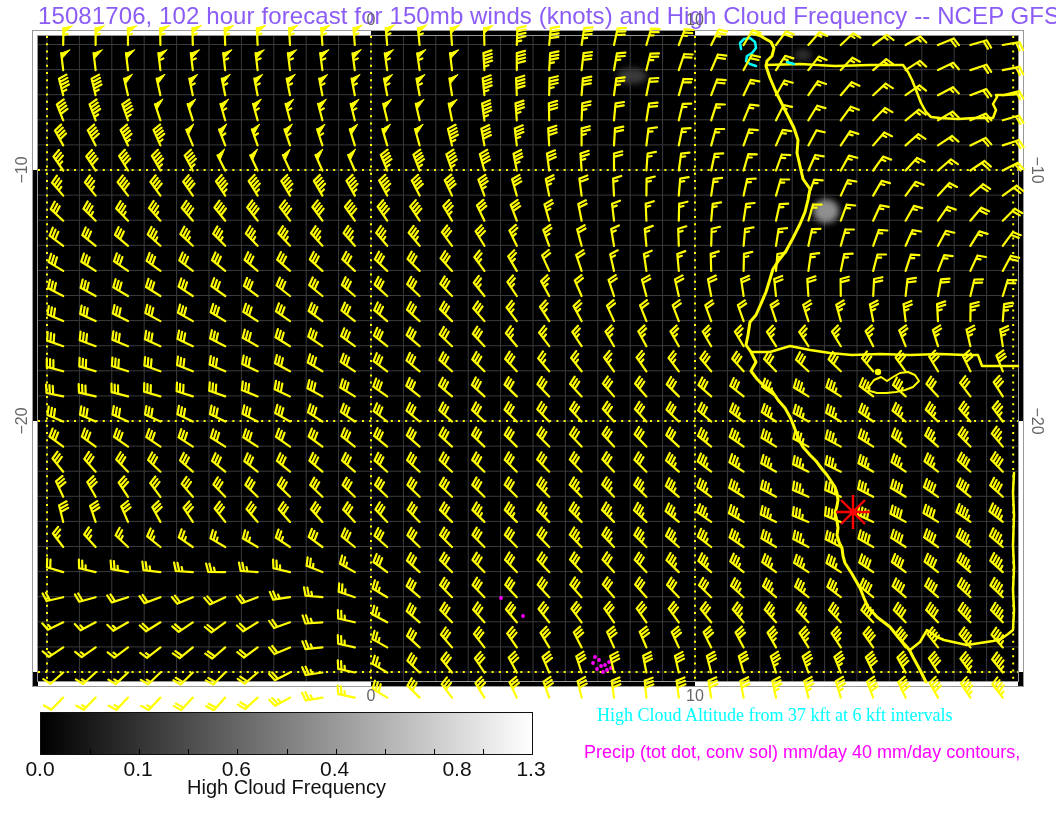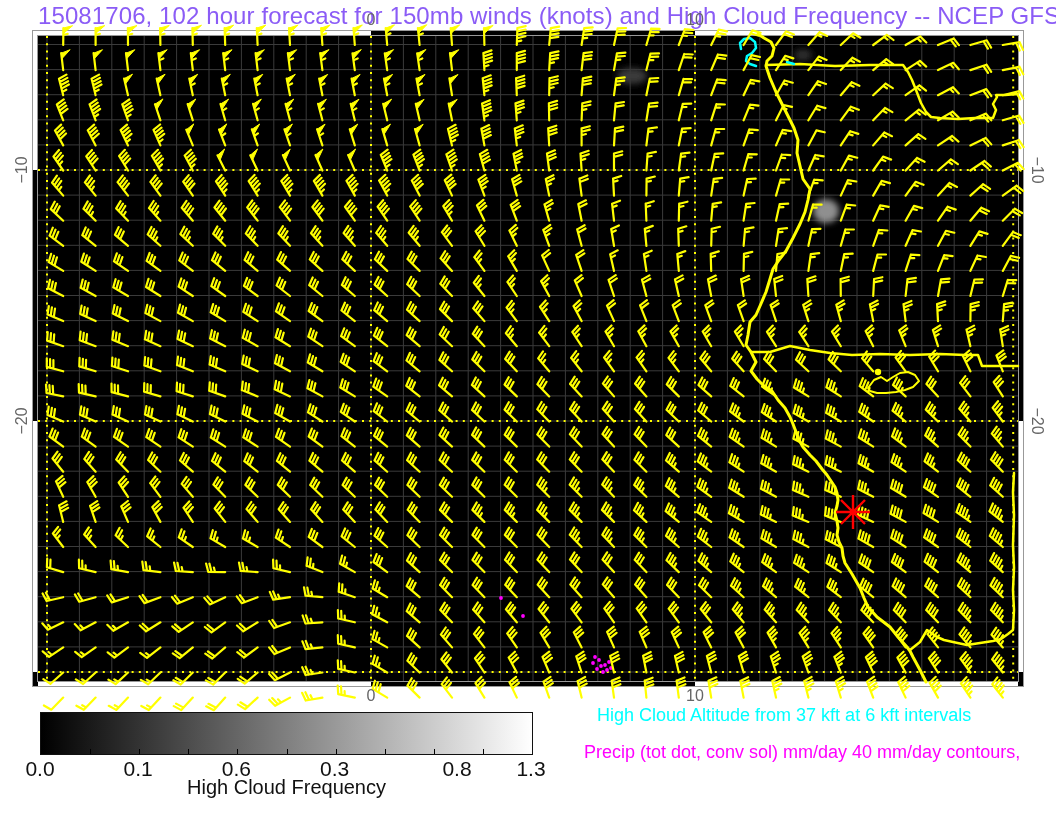--- a/index.html
+++ b/index.html
@@ -16,21 +16,21 @@
   .rotr{transform:translate(-50%,-50%) rotate(90deg);}
   .t-l0{left:22px;top:170px;width:50px;}
   .t-l1{left:22px;top:421px;width:50px;}
   .t-r0{left:1037px;top:170px;width:50px;}
   .t-r1{left:1037px;top:421px;width:50px;}
   .cbar{position:absolute;left:40px;top:712px;width:491px;height:41px;border:1px solid #111;}
   .cbar .mt{position:absolute;bottom:0;width:1px;height:5px;background:#000;}
   .cblab{position:absolute;top:757px;font-size:21px;color:#111;width:44px;text-align:center;}
   .cbar-caption{position:absolute;left:40px;top:776px;width:493px;text-align:center;font-size:20px;color:#111;}
   .leg{position:absolute;font-size:18px;white-space:nowrap;}
-  .leg1{left:597px;top:705px;}
+  .leg1{left:597px;top:705px;font-family:Liberation Serif, serif;}
   .leg2{left:584px;top:730px;}
 </style>
 </head>
 <body>
 
 <div class="page">
   <div class="title">15081706, 102 hour forecast for 150mb winds (knots) and High Cloud Frequency -- NCEP GFS</div>
 
   <svg id="map" width="1056" height="816">
       <defs>
@@ -116,21 +116,21 @@
       <div class="mt" style="left: 50%;"></div>
       <div class="mt" style="left: 60%;"></div>
       <div class="mt" style="left: 70%;"></div>
       <div class="mt" style="left: 80%;"></div>
       <div class="mt" style="left: 90%;"></div>
     </div>
   <div id="cbarlabels">
       <div class="cblab" style="left: 18px;">0.0</div>
       <div class="cblab" style="left: 116.2px;">0.1</div>
       <div class="cblab" style="left: 214.4px;">0.6</div>
-      <div class="cblab" style="left: 312.6px;">0.3</div>
+      <div class="cblab" style="left: 312.6px;">0.4</div>
       <div class="cblab" style="left: 435px;">0.8</div>
       <div class="cblab" style="left: 509px;">1.3</div>
     </div>
   <div class="cbar-caption">High Cloud Frequency</div>
 
   <div class="leg leg1" style="color: rgb(0, 255, 255);">High Cloud Altitude from 37 kft at 6 kft intervals</div>
   <div class="leg leg2" style="color: rgb(255, 0, 255); margin-top: 12px;">Precip (tot dot, conv sol) mm/day 40 mm/day contours,</div>
 </div>
 
 </body></html>

